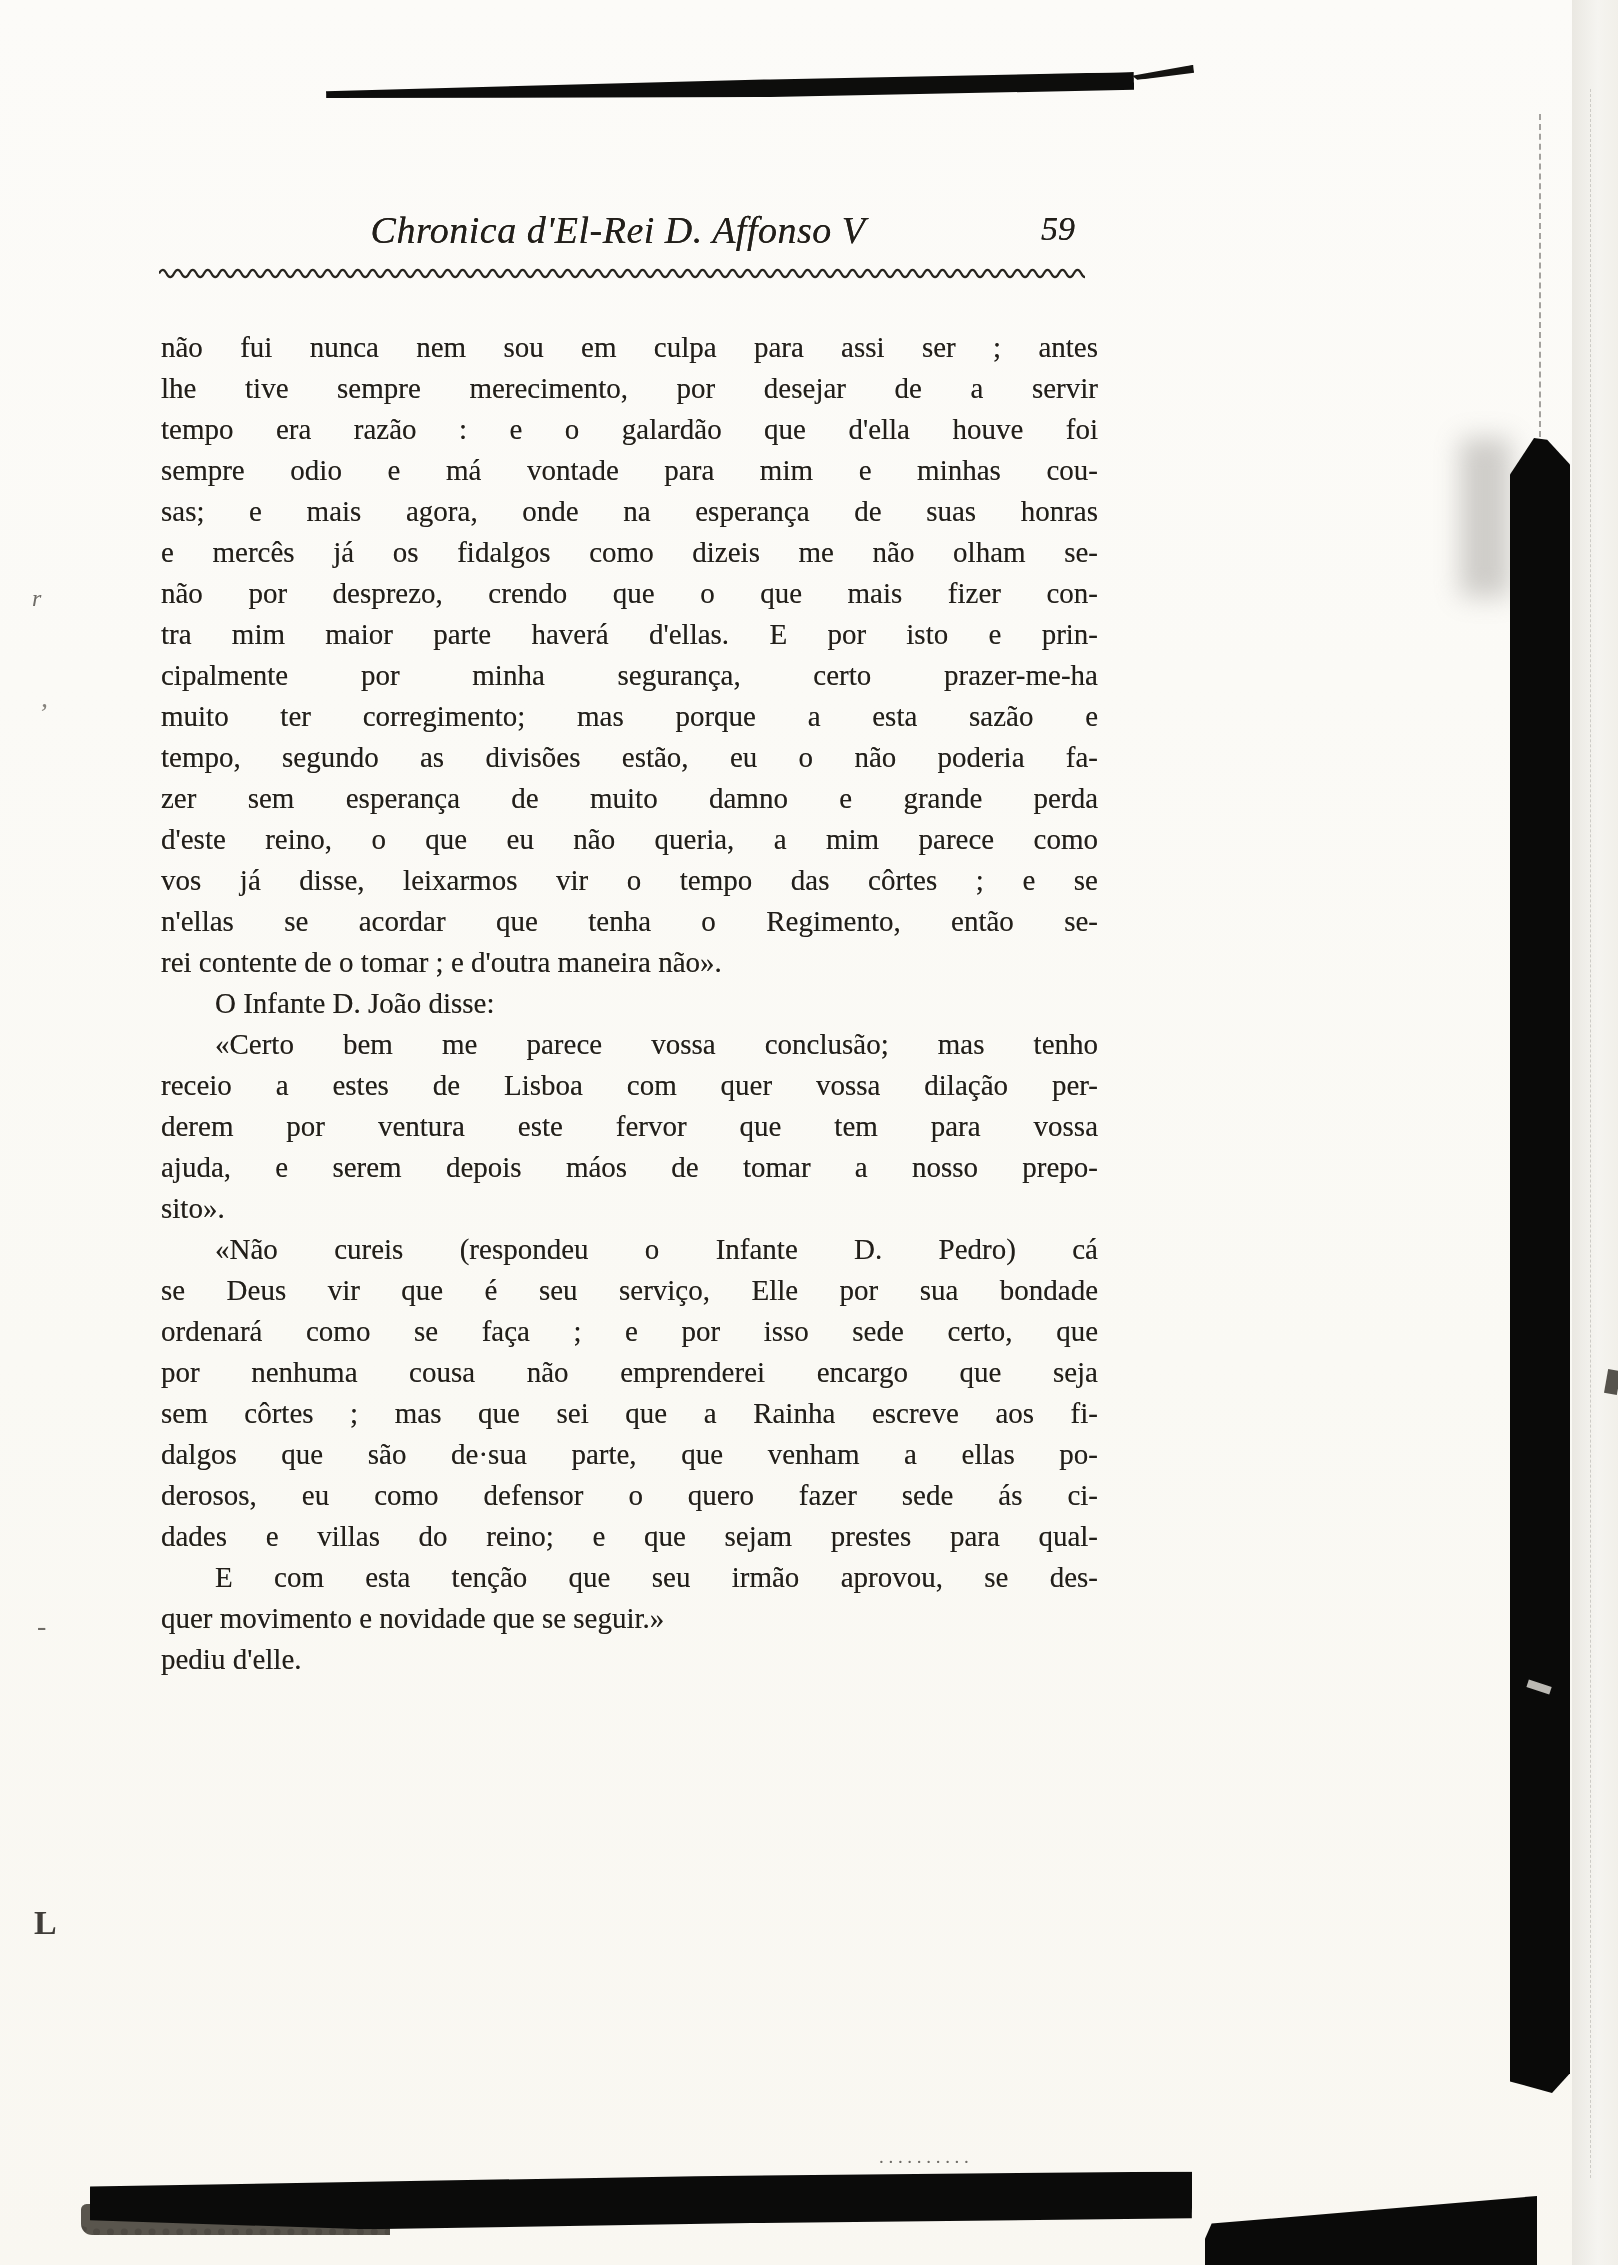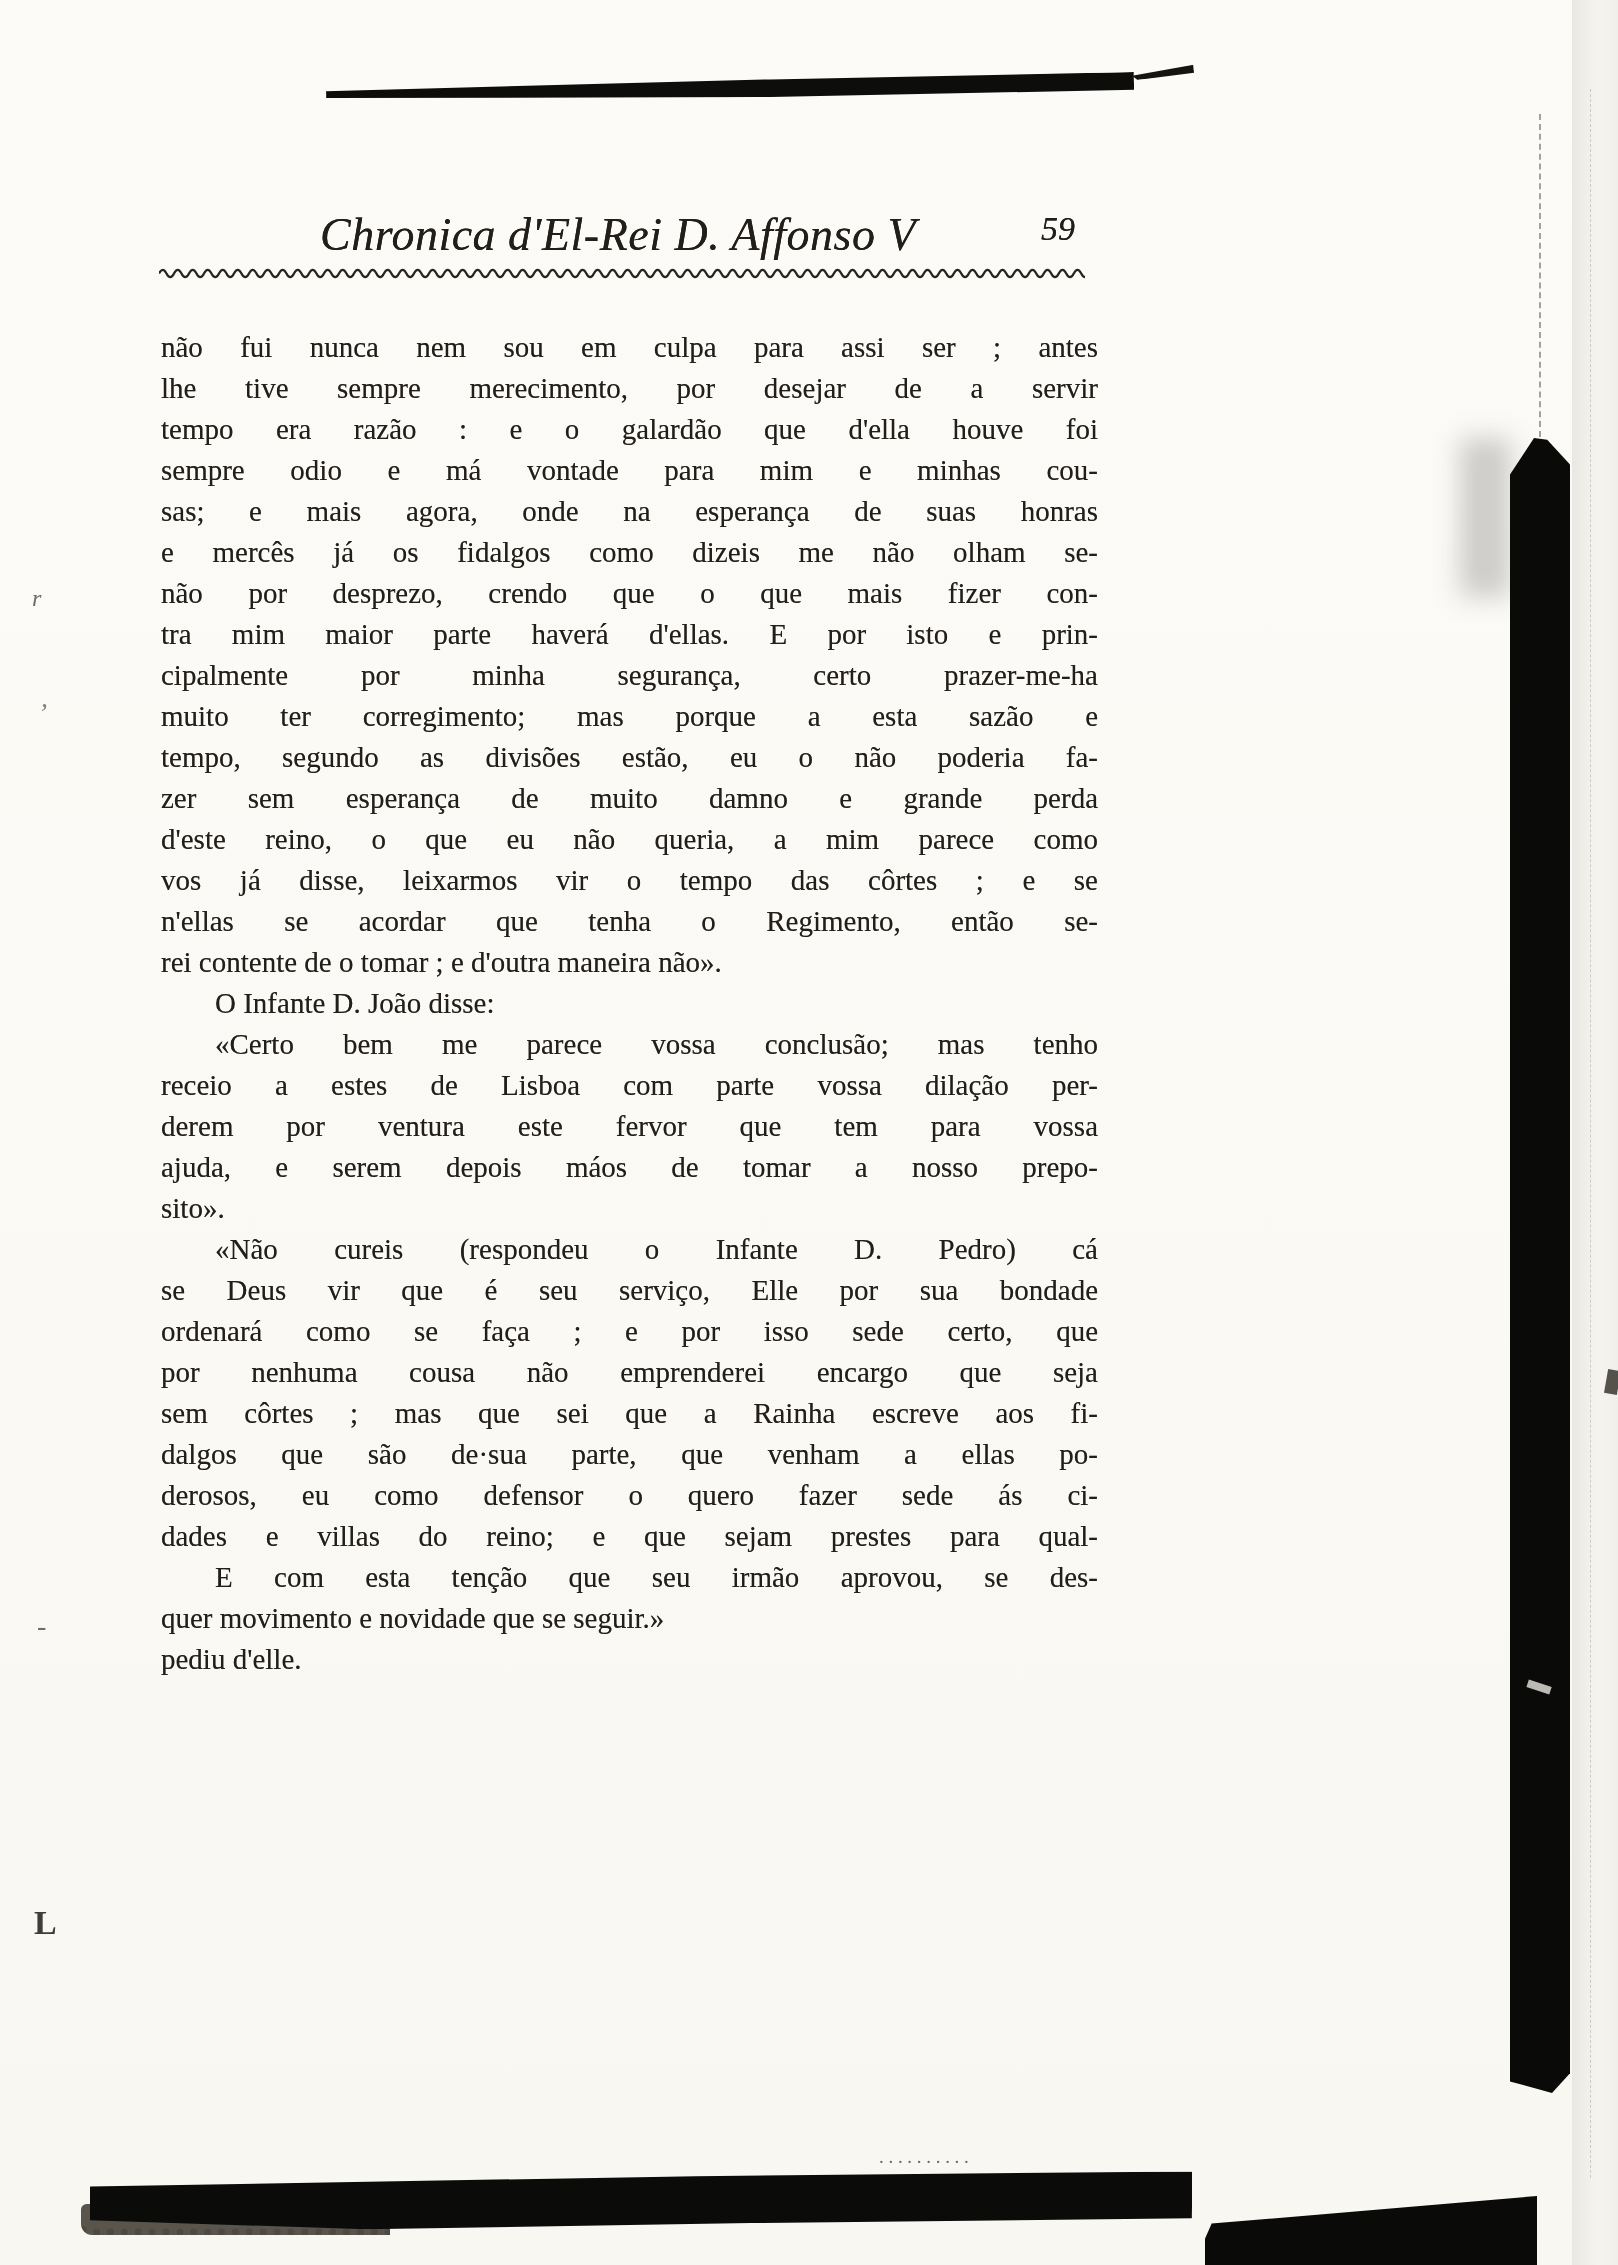--- a/index.html
+++ b/index.html
@@ -55,21 +55,21 @@
     position: absolute; left: 1132px; top: 67px; width: 62px; height: 11.2px;
     background: #151412;
     clip-path: polygon(0 60%, 100% 0, 100% 70%, 8% 100%);
     transform: rotate(-4deg);
   }
 
   
   .header { position: absolute; left: 161px; top: 208px; width: 937px; height: 49px; }
   .header .title {
     position: absolute; left: 457px; top: 0; transform: translateX(-50%);
-    font-style: italic; font-size: 46px; white-space: nowrap;
+    font-style: italic; font-size: 38px; white-space: nowrap;
     letter-spacing: 0.5px; text-shadow: 0 0 0.5px currentColor;
   }
   .header .pagenum {
     position: absolute; right: 23px; top: 1.9px;
     font-style: italic; font-size: 34px; text-shadow: 0 0 0.5px currentColor;
   }
   .wavy { position: absolute; left: 159px; top: 266px; }
 
   
   .bodytext {
@@ -148,21 +148,21 @@
       <div class="line">cipalmente por minha segurança, certo prazer-me-ha</div>
       <div class="line">muito ter corregimento; mas porque a esta sazão e</div>
       <div class="line">tempo, segundo as divisões estão, eu o não poderia fa-</div>
       <div class="line">zer sem esperança de muito damno e grande perda</div>
       <div class="line">d'este reino, o que eu não queria, a mim parece como</div>
       <div class="line">vos já disse, leixarmos vir o tempo das côrtes ; e se</div>
       <div class="line">n'ellas se acordar que tenha o Regimento, então se-</div>
       <div class="line last">rei contente de o tomar ; e d'outra maneira não».</div>
       <div class="line indent last">O Infante D. João disse:</div>
       <div class="line indent">«Certo bem me parece vossa conclusão; mas tenho</div>
-      <div class="line">receio a estes de Lisboa com parte vossa dilação per-</div>
+      <div class="line">receio a estes de Lisboa com quer vossa dilação per-</div>
       <div class="line">derem por ventura este fervor que tem para vossa</div>
       <div class="line">ajuda, e serem depois máos de tomar a nosso prepo-</div>
       <div class="line last">sito».</div>
       <div class="line indent">«Não cureis (respondeu o Infante D. Pedro) cá</div>
       <div class="line">se Deus vir que é seu serviço, Elle por sua bondade</div>
       <div class="line">ordenará como se faça ; e por isso sede certo, que</div>
       <div class="line">por nenhuma cousa não emprenderei encargo que seja</div>
       <div class="line">sem côrtes ; mas que sei que a Rainha escreve aos fi-</div>
       <div class="line">dalgos que são de·sua parte, que venham a ellas po-</div>
       <div class="line">derosos, eu como defensor o quero fazer sede ás ci-</div>

